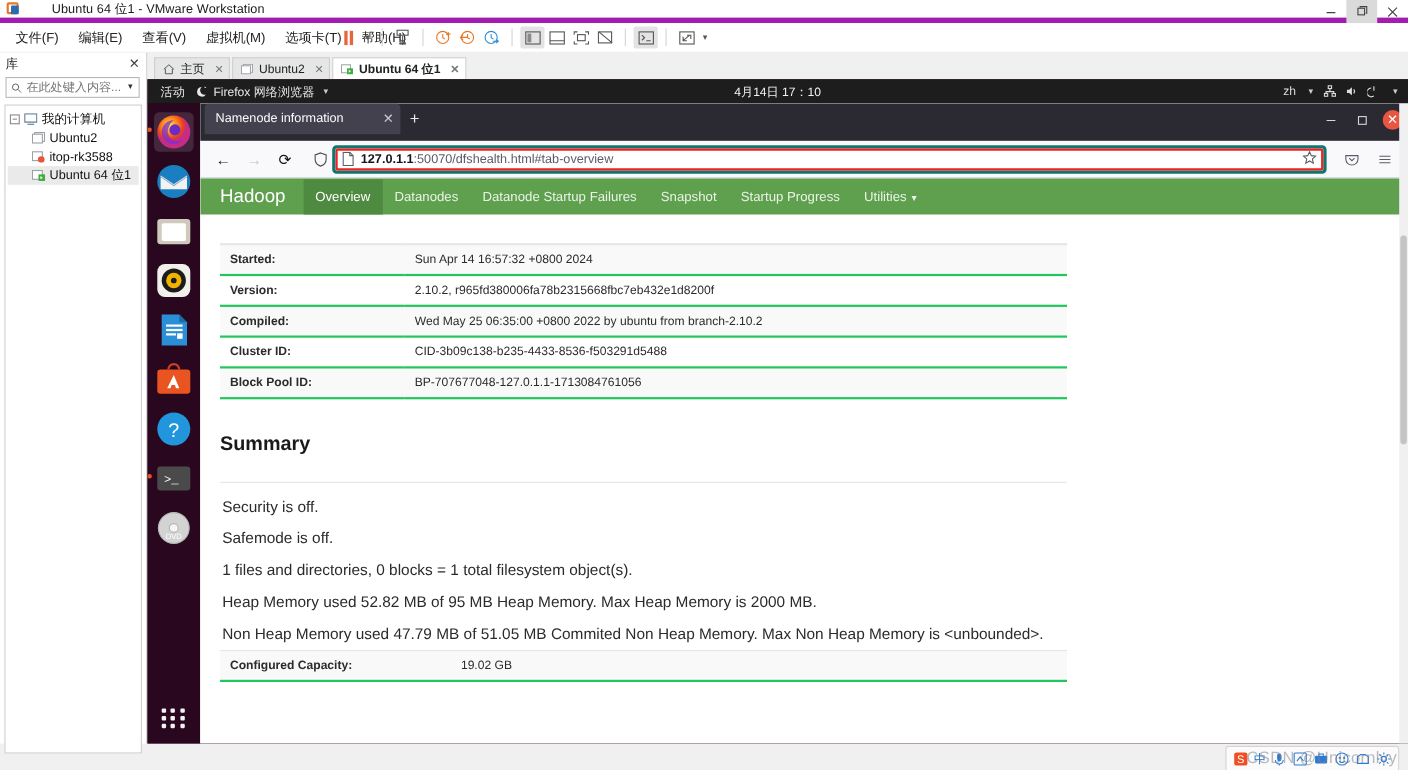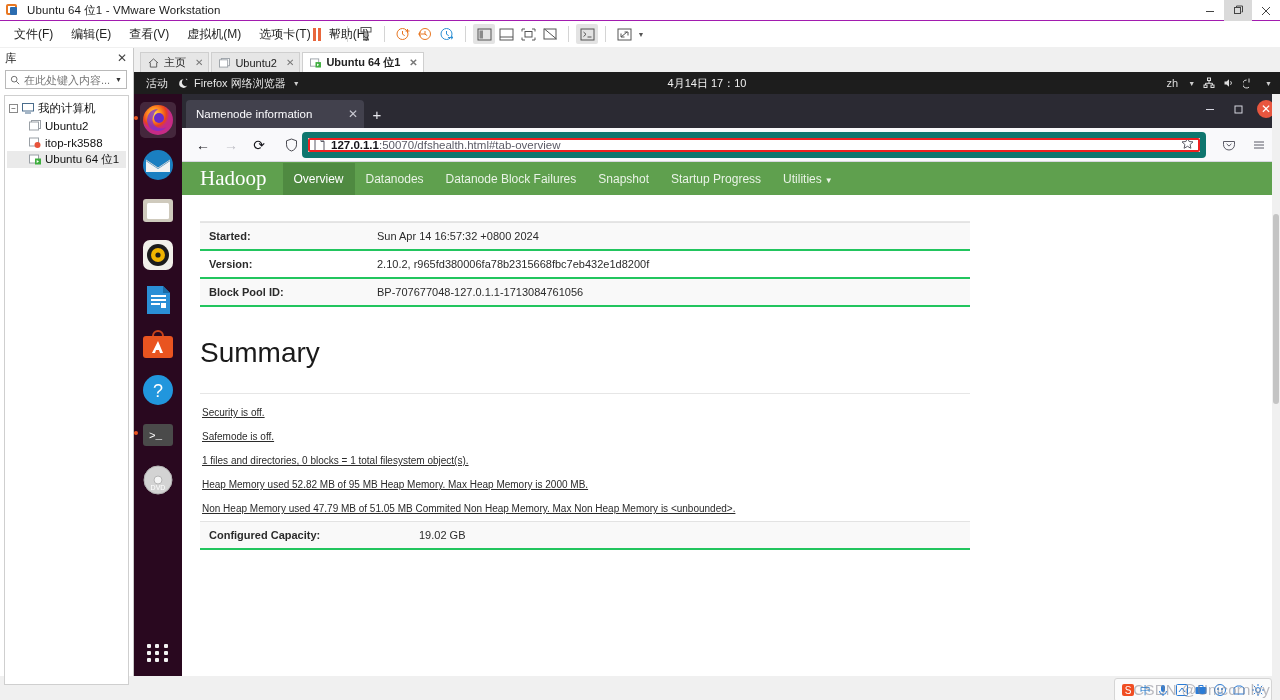--- a/index.html
+++ b/index.html
@@ -7,22 +7,22 @@
     width: 1280px; height: 700px;
     overflow: hidden;
     font-family: "Liberation Sans", sans-serif;
     background: #f0f0f0;
   }
   #app { position: relative; width: 1280px; height: 700px; background: #f0f0f0; }
 
   
   .vm-titlebar {
     position: absolute; left: 0; top: 0; width: 1280px; height: 21px;
-    background: #ffffff; border-bottom: 1px solid #a21caf;
-    display: flex; align-items: center;
+    background: #ffffff; border-bottom: 5px solid #a21caf;
+    display: flex; align-items: center; gap: 20px;
   }
   .vm-appicon {
     width: 13px; height: 13px; margin-left: 6px; margin-right: 8px;
     position: relative; flex: none;
   }
   .vm-appicon .o {
     position: absolute; left: 0; top: 0; width: 11px; height: 11px;
     border: 2px solid #e87722; border-radius: 2px; background: #fff;
   }
   .vm-appicon .i {
@@ -159,21 +159,21 @@
     width: 22px; display: grid; grid-template-columns: repeat(3,1fr); gap: 3px;
   }
   .dock-grid i { display:block; width: 4px; height: 4px; background: #f2f2f2; border-radius: 1px; }
 
   
   .ff {
     position: absolute; left: 48px; top: 22px; width: 1098px; height: 582px;
     background: #ffffff; overflow: hidden;
   }
   .ff-tabbar {
-    height: 34px; background: #2b2a33; display: flex; align-items: flex-end; padding-left: 4px;
+    height: 34px; background: #2b2a33; display: flex; align-items: flex-start; padding-left: 4px;
     position: relative;
   }
   .ff-tab {
     height: 28px; min-width: 178px; background: #42414d; border-radius: 4px 4px 0 0;
     display: flex; align-items: center; padding: 0 6px 0 10px;
     font-size: 11.5px; color: #fbfbfe; gap: 8px;
   }
   .ff-tab .lbl { flex: 1; white-space: nowrap; overflow: hidden; }
   .ff-tab .x { color: #c9c9d2; font-size: 12px; }
   .ff-newtab {
@@ -198,66 +198,66 @@
     width: 26px; height: 26px; display: flex; align-items: center; justify-content: center;
     color: #15141a; font-size: 14px; border-radius: 4px;
   }
   .nav-btn.disabled { color: #bfbfc6; }
   .urlwrap { flex: 1; display: flex; align-items: center; gap: 0; position: relative; margin-left: 6px; }
   .shield-btn {
     width: 22px; height: 26px; display: flex; align-items: center; justify-content: center;
     color: #4b4b52;
   }
   .urlbar {
-    flex: 1; height: 26px; background: #ffffff; border: 6px solid #0f766e; border-radius: 4px;
+    flex: 1; height: 26px; background: #ffffff; border: 3px solid #0f766e; border-radius: 4px;
     display: flex; align-items: center; padding: 0 6px; gap: 6px; font-size: 11.5px;
     position: relative;
   }
   .urlbar .page-ico { width: 11px; height: 13px; flex: none; }
   .url-text { color: #15141a; white-space: nowrap; }
   .url-text .host { font-weight: bold; }
   .url-text .rest { color: #5b5b66; font-weight: normal; }
   .urlbar .star { margin-left: auto; color: #5b5b66; }
   .url-highlight {
     position: absolute; left: 0; top: 0; width: 100%; height: 100%;
     border: 2px solid #f02020; border-radius: 2px; pointer-events: none;
   }
   .ff-right-icons { display: flex; align-items: center; gap: 4px; margin-left: 8px; }
 
   
   .page { height: 514px; background: #fff; overflow: hidden; position: relative; }
   .hd-nav {
     height: 33px; background: #5fa04e; display: flex; align-items: center;
     color: #ffffff; font-size: 12px;
   }
-  .hd-brand { font-size: 21px; padding: 0 16px 0 18px; color: #fff; font-family: Liberation Serif, serif; }
+  .hd-brand { font-size: 17px; padding: 0 16px 0 18px; color: #fff; }
   .hd-link { padding: 9px 11px; color: #e9f3e6; white-space: nowrap; }
   .hd-link.active { background: #4f8a41; color: #ffffff; }
   .hd-caret { font-size: 8px; margin-left: 3px; }
 
   .content { padding: 0 30px 0 16px; }
   .container { max-width: 770px; margin-left: 2px; }
   h1.ov {
     font-size: 27px; font-weight: normal; color: #1a1a1a; margin: 34px 0 0 0;
     font-family: "Liberation Sans", sans-serif;
   }
   h1.ov small { font-size: 17px; color: #9a9a9a; margin-left: 7px; }
   .rule { border-top: 1px solid #e6e6e6; margin-top: 26px; }
 
   table.info { width: 100%; border-collapse: collapse; font-size: 11px; }
   table.info td { padding: 7px 9px; border-bottom: 2px solid #22c55e; color: #2b2b2b; }
   table.info tr:first-child td { border-top: 1px solid #e3e3e3; }
   table.info td.k { font-weight: bold; width: 168px; }
   table.info tr:nth-child(odd) { background: #f9f9f9; }
 
   h2.sum {
-    font-size: 28px; font-weight: normal; color: #1a1a1a; margin: 30px 0 12px 0;
+    font-size: 18px; font-weight: bold; color: #1a1a1a; margin: 30px 0 12px 0;
   }
   .sum-rule { border-top: 1px solid #e6e6e6; margin-top: 24px; }
-  p.line { font-size: 10px; color: #2b2b2b; margin: 13px 0 0 2px; text-decoration: underline; }
+  p.line { font-size: 14px; color: #2b2b2b; margin: 13px 0 0 2px; }
   .t2 { margin-top: 7px; }
 
   
   .imebar {
     position: absolute; right: 8px; bottom: -2px; display: flex; align-items: center;
     gap: 5px; background: #fbfbfb; border: 1px solid #d5d5d5; border-radius: 3px;
     padding: 3px 6px; height: 24px;
   }
   .imebar .si { width: 14px; height: 14px; display: block; }
   .watermark {
@@ -662,41 +662,49 @@
               </svg>
           </div>
         </div>
       </div>
 
       <div class="page">
         <div class="hd-nav">
           <span class="hd-brand">Hadoop</span>
           <span class="hd-link active">Overview</span>
           <span class="hd-link">Datanodes</span>
-          <span class="hd-link">Datanode Block Failures</span>
+          <span class="hd-link">Datanode Startup Failures</span>
           <span class="hd-link">Snapshot</span>
           <span class="hd-link">Startup Progress</span>
           <span class="hd-link">
             <span>Utilities</span><span class="hd-caret">▼</span>
           </span>
         </div>
 
         <div class="content">
           <div class="container">
             <div class="rule"></div>
 
             <table class="info">
               <tbody>
                 <tr>
                   <td class="k">Started:</td>
                   <td>Sun Apr 14 16:57:32 +0800 2024</td>
                 </tr>
                 <tr>
                   <td class="k">Version:</td>
                   <td>2.10.2, r965fd380006fa78b2315668fbc7eb432e1d8200f</td>
+                </tr>
+                <tr>
+                  <td class="k">Compiled:</td>
+                  <td>Wed May 25 06:35:00 +0800 2022 by ubuntu from branch-2.10.2</td>
+                </tr>
+                <tr>
+                  <td class="k">Cluster ID:</td>
+                  <td>CID-3b09c138-b235-4433-8536-f503291d5488</td>
                 </tr>
                 <tr>
                   <td class="k">Block Pool ID:</td>
                   <td>BP-707677048-127.0.1.1-1713084761056</td>
                 </tr>
               </tbody>
             </table>
 
             <h2 class="sum">Summary</h2>
             <div class="sum-rule"></div>

